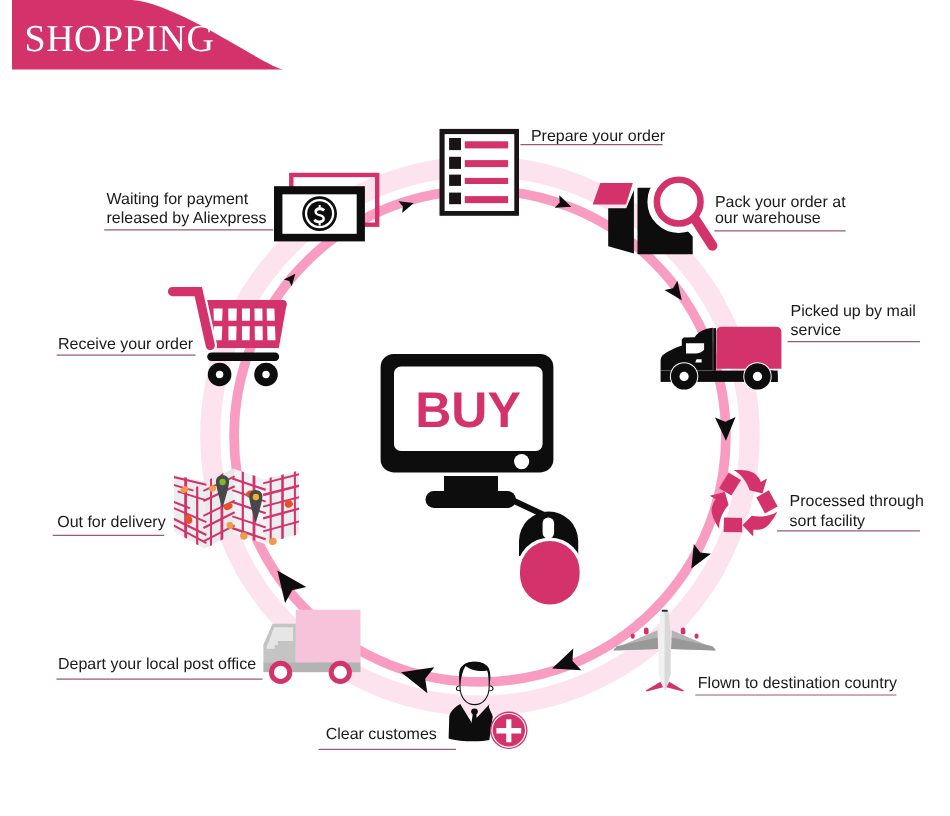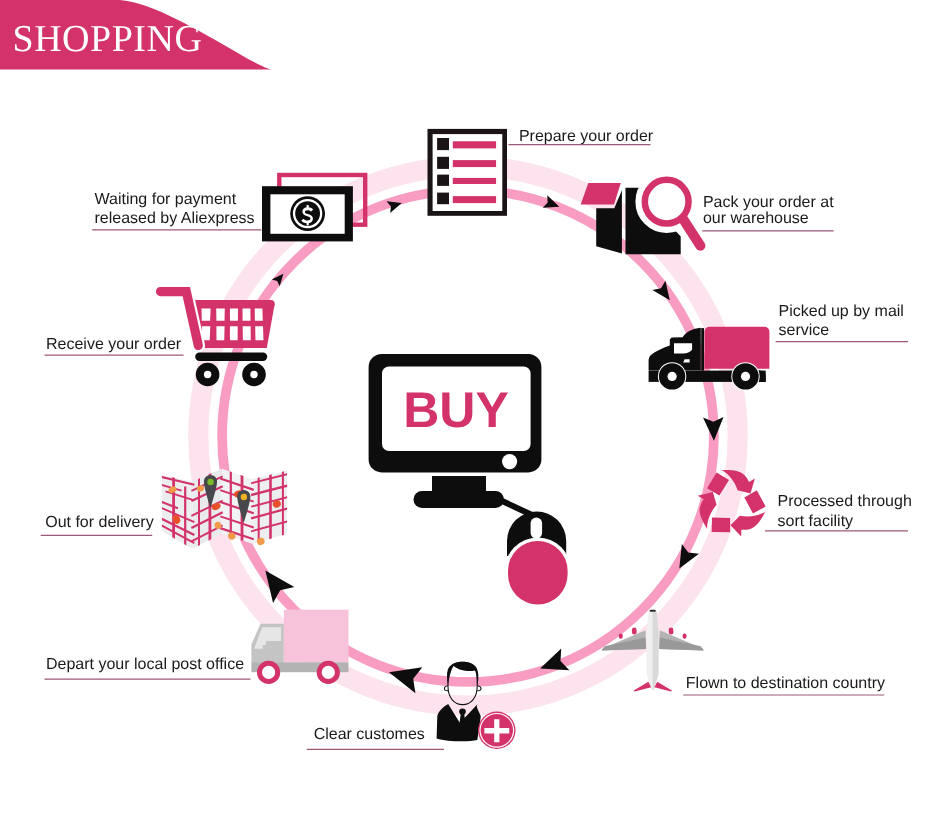--- a/index.html
+++ b/index.html
@@ -1,17 +1,17 @@
 <!DOCTYPE html>
 <html><head>
 <meta charset="utf-8">
 <style>
   html,body{margin:0;padding:0;}
   body{width:950px;height:816px;background:#ffffff;font-family:"Liberation Sans",sans-serif;overflow:hidden;position:relative;}
-  #stage{position:absolute;left:0;top:0;width:754px;height:816px;}
+  #stage{position:absolute;left:12px;top:0;width:754px;height:816px;}
   svg{display:block;shape-rendering:geometricPrecision;text-rendering:geometricPrecision;}
   text{-webkit-font-smoothing:antialiased;}
 </style>
 </head>
 <body>
 
 <div id="stage">
   <svg width="950" height="816" viewBox="0 0 950 816" xmlns="http://www.w3.org/2000/svg">
     <rect x="0" y="0" width="950" height="816" fill="#ffffff"></rect>
 

